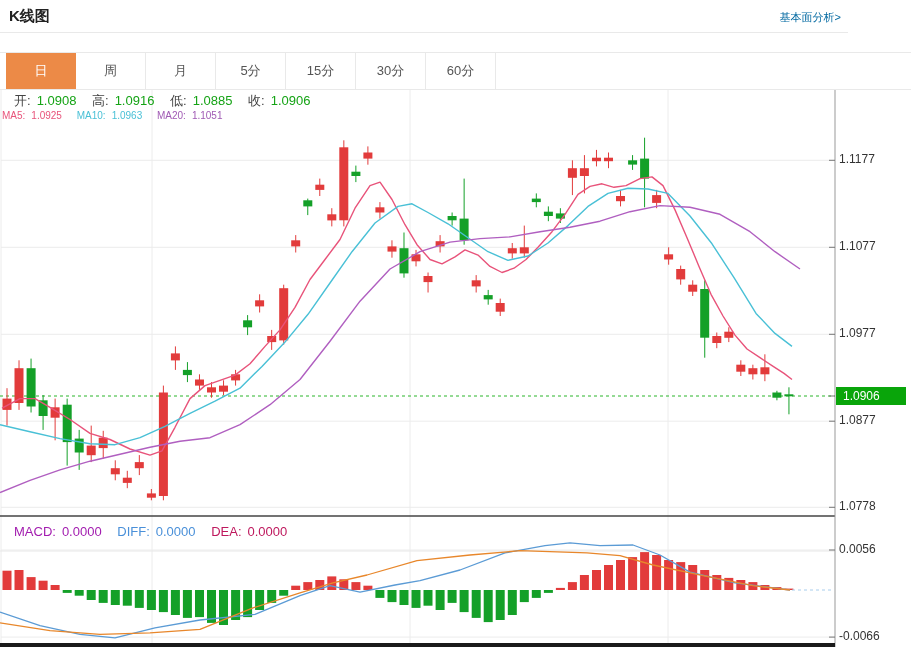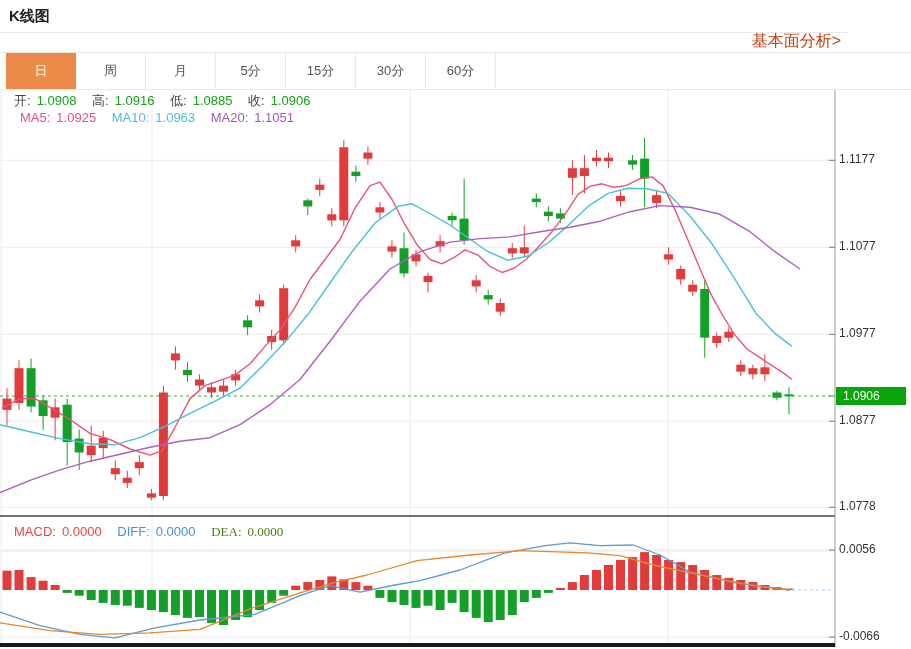--- a/index.html
+++ b/index.html
@@ -1,41 +1,41 @@
 <!DOCTYPE html>
 <html><head>
 <meta charset="utf-8">
 <style>
   html,body{margin:0;padding:0;background:#fff;}
   #page{position:relative;width:911px;height:649px;overflow:hidden;background:#fff;
         font-family:"Liberation Sans","DejaVu Sans",sans-serif;}
   .header{position:absolute;top:0;left:0;width:848px;height:32px;border-bottom:1px solid #e9e9e9;background:#fff;}
   .title{position:absolute;left:9px;top:7px;font-size:15px;font-weight:bold;color:#222;}
-  .fund-link{position:absolute;right:7px;top:10px;font-size:16px;color:#c2410c;cursor:pointer;text-decoration:none;margin-top:21px;}
+  .fund-link{position:absolute;right:7px;top:10px;font-size:11px;color:#0369a1;cursor:pointer;text-decoration:none;}
   .tabbar{position:absolute;top:52px;left:0;width:911px;height:36px;border-top:1px solid #e9e9e9;
           border-bottom:1px solid #e9e9e9;box-sizing:content-box;background:#fff;display:flex;padding-left:6px;}
   .tab{width:70px;height:36px;box-sizing:border-box;border-right:1px solid #e9e9e9;display:flex;
        align-items:center;justify-content:center;font-size:13px;color:#555;cursor:pointer;background:#fff;}
   .tab:first-child{border-left:1px solid #e9e9e9;}
   .tab.active{background:#ec8a47;color:#fff;border-color:#ec8a47;}
   #chart{position:absolute;top:0;left:0;width:911px;height:649px;}
   #labels{position:absolute;top:0;left:0;width:911px;height:513px;pointer-events:none;}
   .ylab{position:absolute;left:839px;font-size:12px;color:#333;}
   .legend1{position:absolute;top:92px;left:14px;font-size:13px;color:#444;}
-  .legend2{position:absolute;top:110px;left:20px;font-size:13px;}
+  .legend2{position:absolute;top:110px;left:2px;font-size:10px;}
   .legend3{position:absolute;top:524px;left:14px;font-size:13px;}
   .legend1 span,.legend2 span,.legend3 span{margin-right:6px;}
   .pair{margin-right:14px;white-space:nowrap;}
   .v-up{color:#15a315;}
   .c-ma5{color:#e8537a;}
   .c-ma10{color:#49c0d6;}
   .c-ma20{color:#a05ab4;}
-  .c-macd{color:#ef4444;}
+  .c-macd{color:#a21caf;}
   .c-diff{color:#4a90d9;}
-  .c-dea{color:#4d7c0f;font-family:Liberation Serif, serif;}
+  .c-dea{color:#be185d;}
   .price-badge{position:absolute;left:836px;top:387px;width:70px;height:18px;background:#09a50a;color:#fff;
                font-size:12px;line-height:18px;padding-left:7px;box-sizing:border-box;}
 </style>
 </head>
 <body>
 
 <div id="page">
 
   <svg id="chart" viewBox="0 0 911 649">
       <line x1="152" y1="90" x2="152" y2="643" stroke="#ececec"></line>

